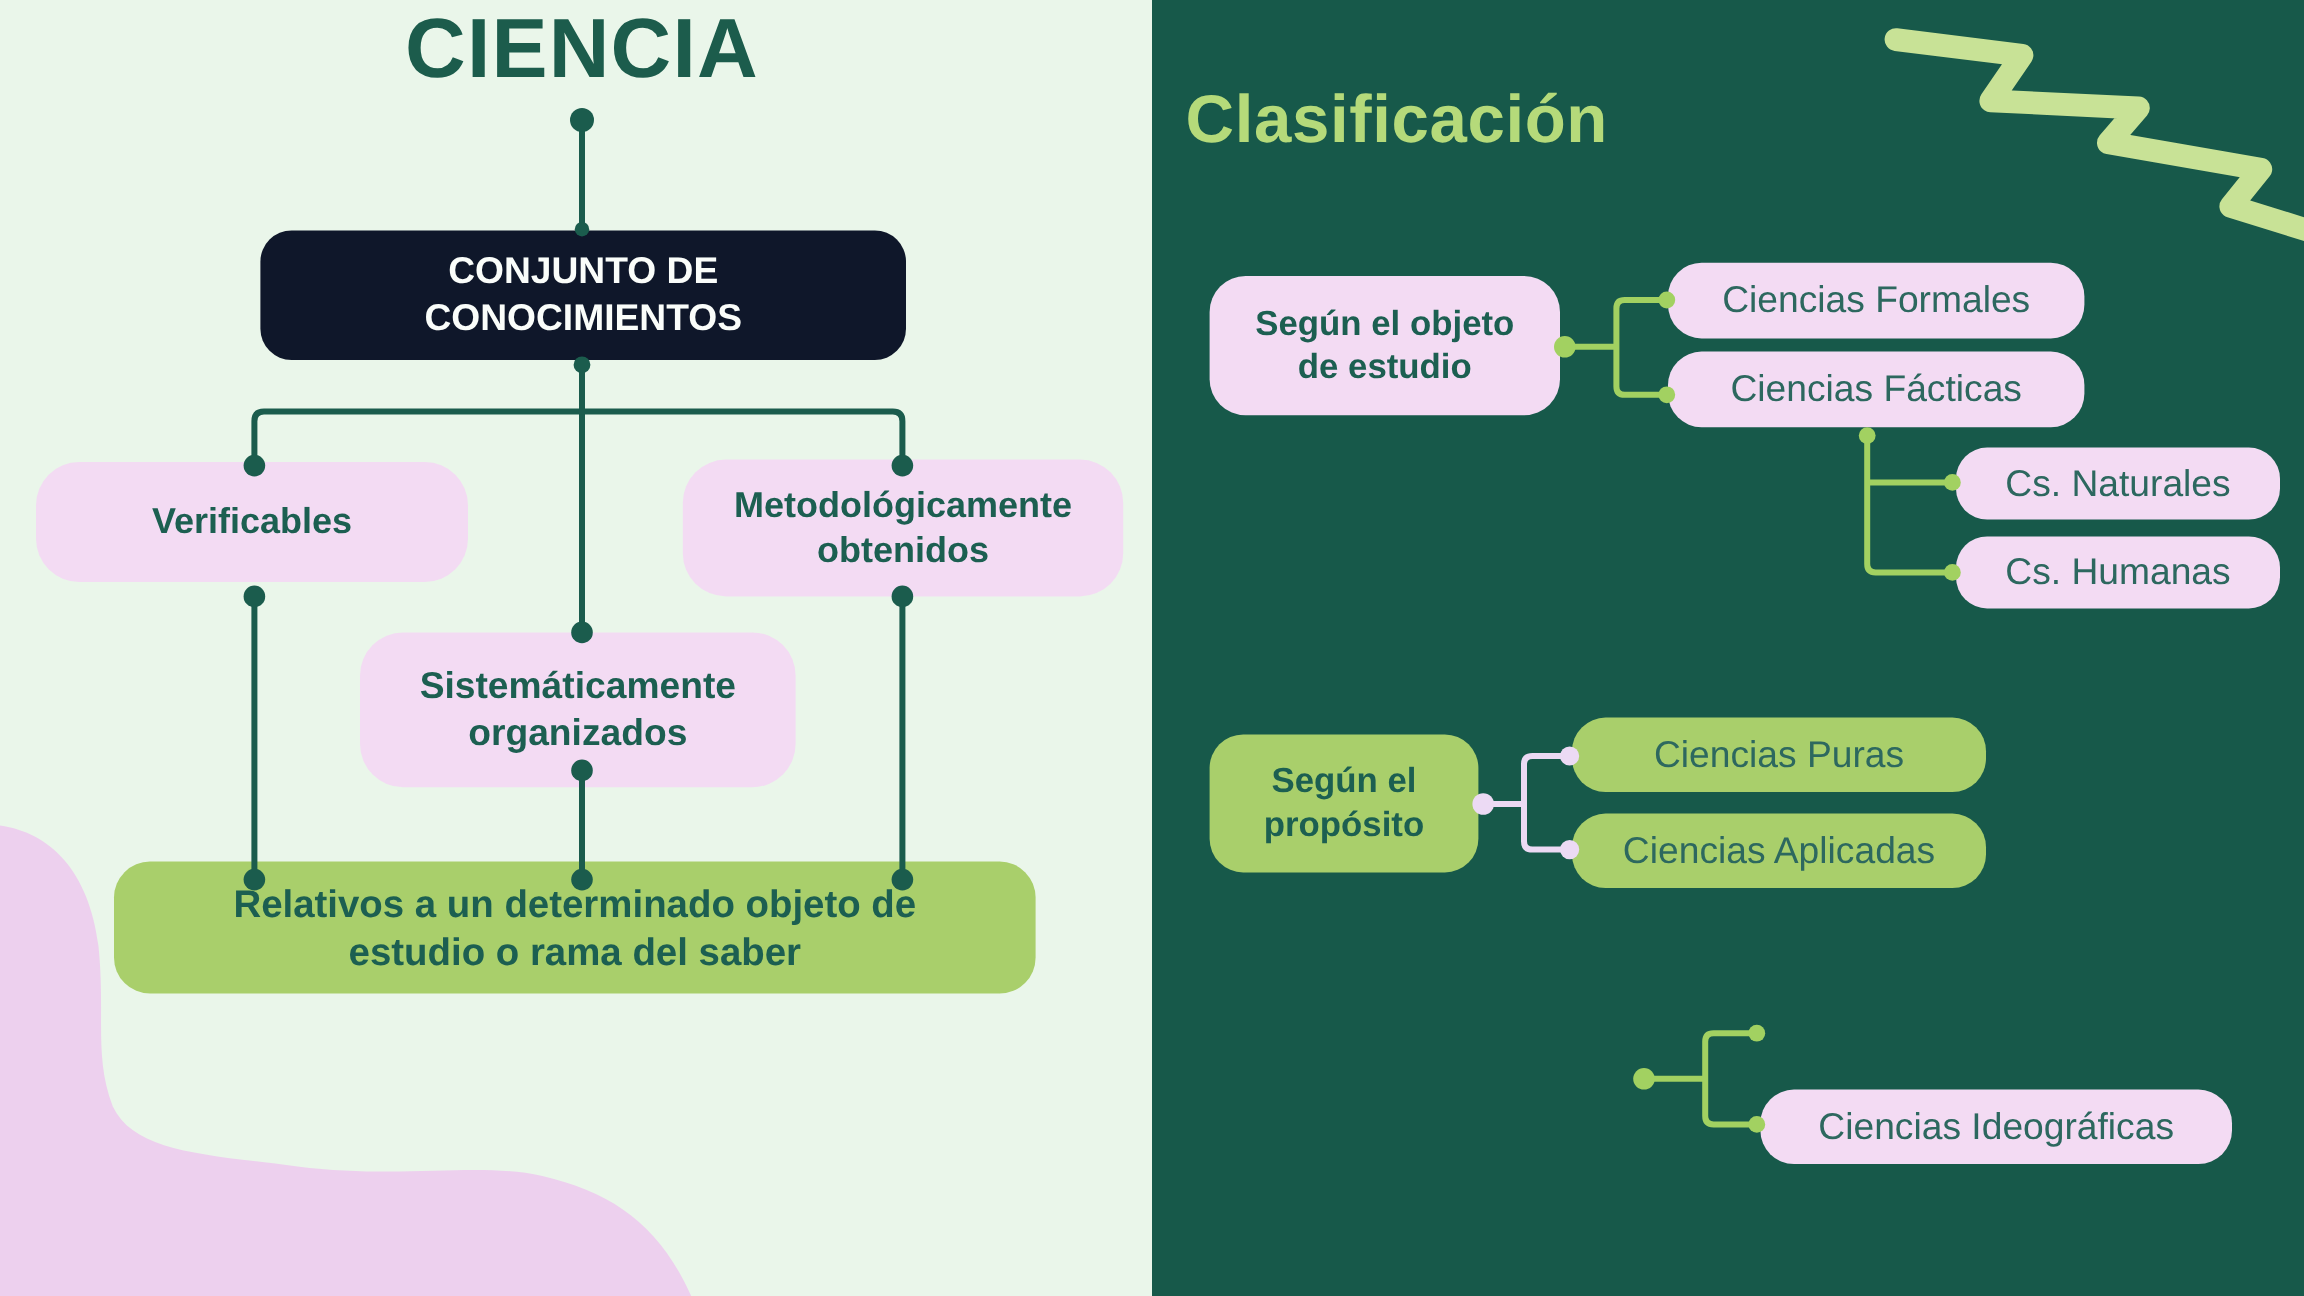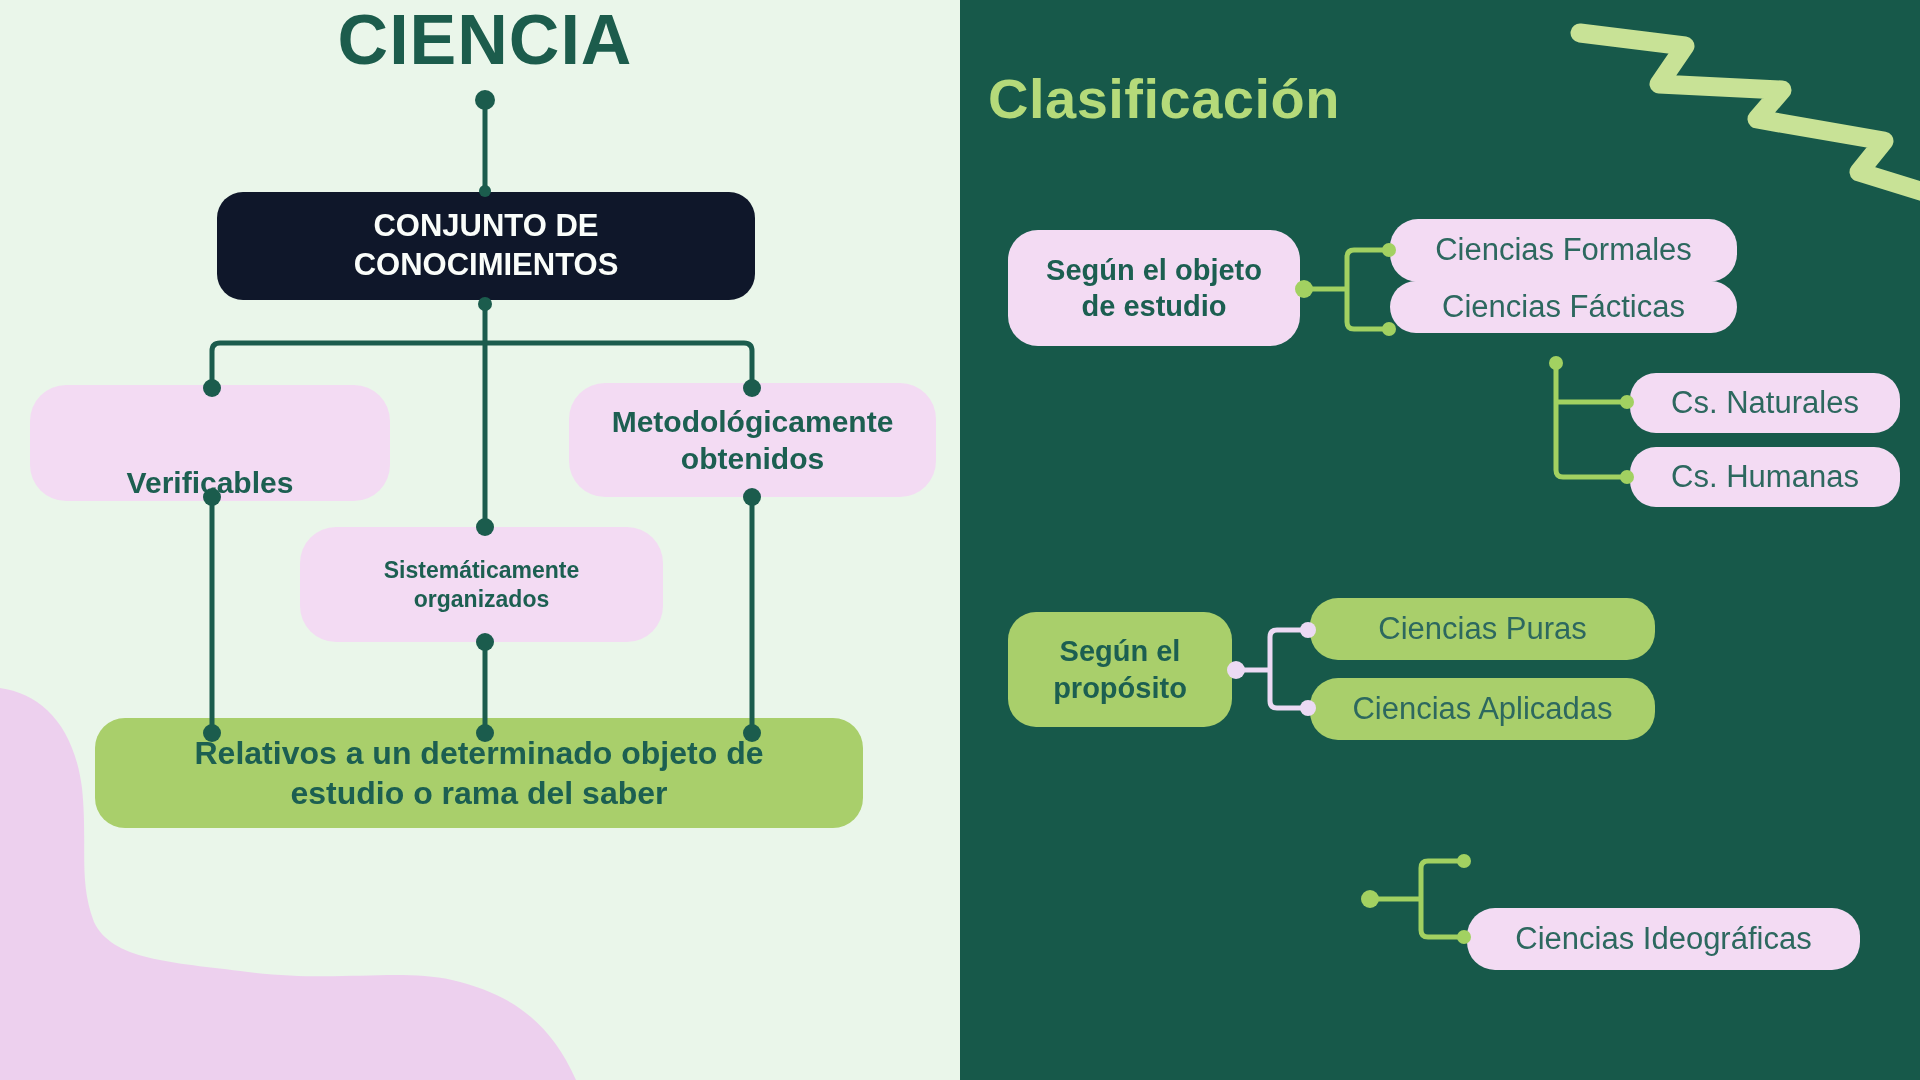--- a/index.html
+++ b/index.html
@@ -21,29 +21,29 @@
   .boldlabel{font-weight:700;color:#1c5f51;}
   .leaf{font-weight:400;color:#2d685f;}
   .big-title{
     position:absolute;font-weight:800;color:#1c5c4c;letter-spacing:1px;
     white-space:nowrap;
   }
   .title-left{left:185px;top:0px;width:600px;text-align:center;font-size:70px;}
   .title-right{left:988px;top:66px;font-size:56px;color:#b5da7a;letter-spacing:0.5px;}
   
   .n-conjunto{left:217px;top:192px;width:538px;height:108px;border-radius:26px;font-size:31px;font-weight:700;padding:0 40px;}
-  .n-verificables{left:30px;top:385px;width:360px;height:116px;border-radius:36px;font-size:30px;align-items:flex-end;}
+  .n-verificables{left:30px;top:385px;width:360px;height:100px;border-radius:36px;font-size:30px;}
   .n-metodologicamente{left:569px;top:383px;width:367px;height:114px;border-radius:36px;font-size:30px;padding:0 12px;}
-  .n-sistematicamente{left:300px;top:527px;width:363px;height:115px;border-radius:36px;font-size:23px;padding:0 14px;}
+  .n-sistematicamente{left:300px;top:527px;width:363px;height:129px;border-radius:36px;font-size:31px;padding:0 14px;}
   .n-relativos{left:95px;top:718px;width:768px;height:110px;border-radius:30px;font-size:32px;}
   .n-relativos span{display:block;max-width:660px;margin:0 auto;}
   
   .n-g1{left:1008px;top:230px;width:292px;height:116px;border-radius:30px;font-size:29px;padding:0 20px;}
   .n-formales{left:1390px;top:219px;width:347px;height:63px;border-radius:28px;font-size:31px;}
-  .n-facticas{left:1390px;top:281px;width:347px;height:52px;border-radius:28px;font-size:31px;justify-content:center;}
+  .n-facticas{left:1390px;top:293px;width:347px;height:63px;border-radius:28px;font-size:31px;justify-content:center;}
   .n-naturales{left:1630px;top:373px;width:270px;height:60px;border-radius:26px;font-size:31px;}
   .n-humanas{left:1630px;top:447px;width:270px;height:60px;border-radius:26px;font-size:31px;}
   .n-g2{left:1008px;top:612px;width:224px;height:115px;border-radius:28px;font-size:29px;padding:0 18px;}
   .n-puras{left:1310px;top:598px;width:345px;height:62px;border-radius:28px;font-size:31px;}
   .n-aplicadas{left:1310px;top:678px;width:345px;height:62px;border-radius:28px;font-size:31px;}
   .n-g3{left:1015px;top:843px;width:351px;height:112px;border-radius:30px;font-size:29px;padding:0 20px;}
   .n-nomoteticas{left:1467px;top:830px;width:393px;height:62px;border-radius:28px;font-size:31px;}
   .n-ideograficas{left:1467px;top:908px;width:393px;height:62px;border-radius:28px;font-size:31px;}
 </style>
 </head>

